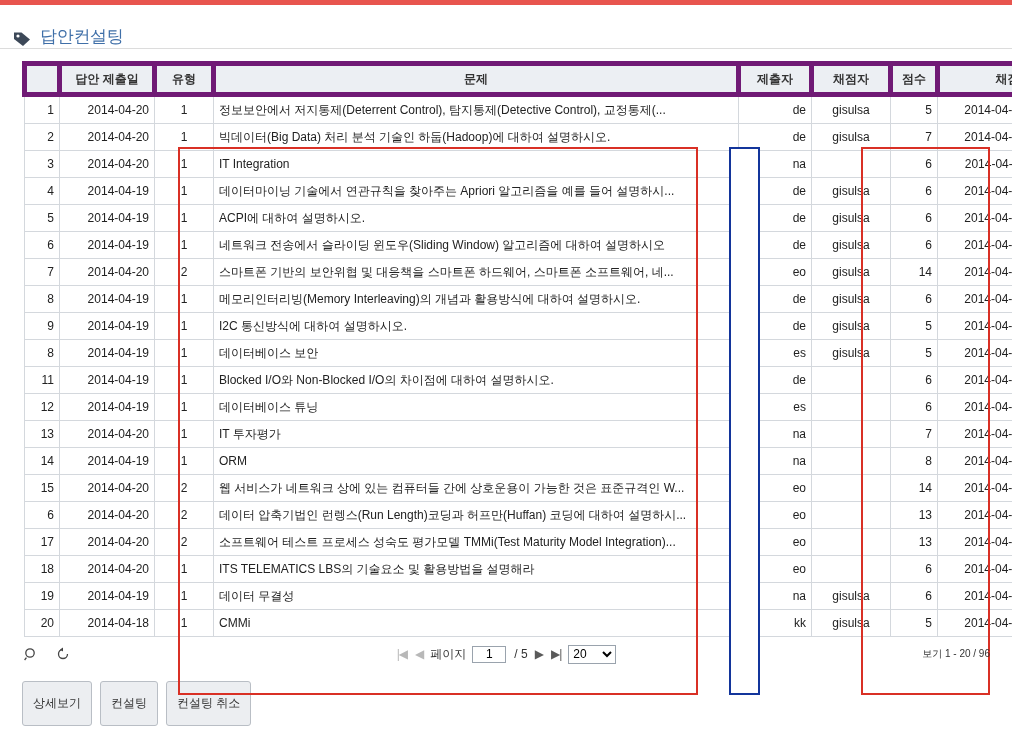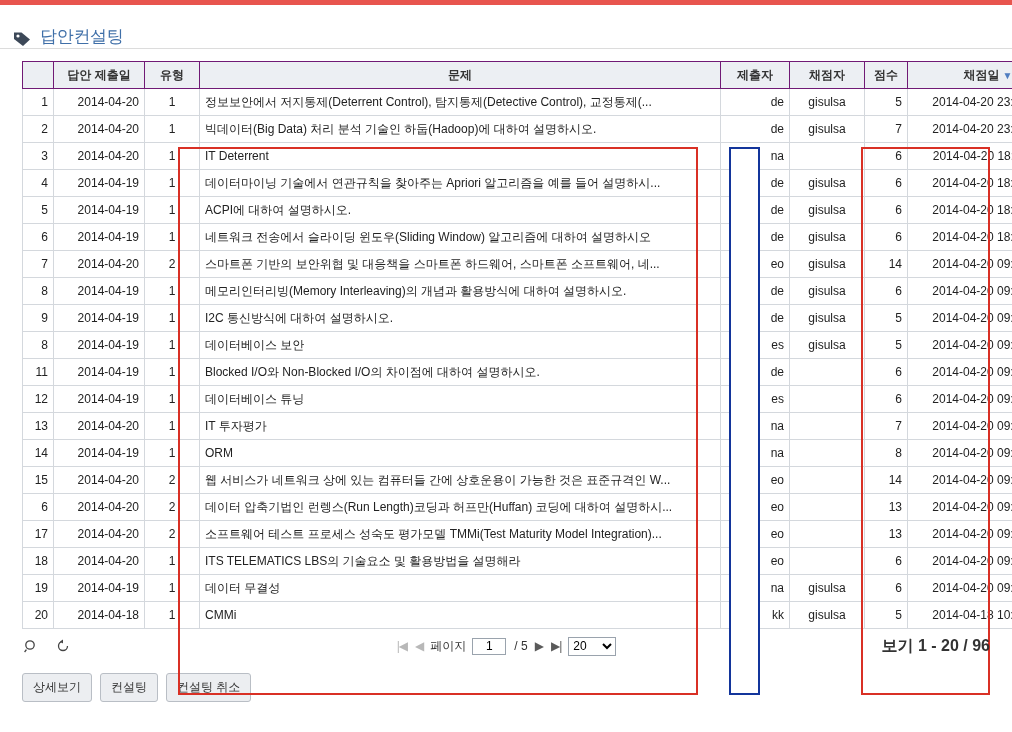--- a/index.html
+++ b/index.html
@@ -48,21 +48,21 @@
     box-sizing: border-box;
   }
   table.grid {
     border-collapse: collapse;
     width: 968px;
     table-layout: fixed;
     background: #fff;
   }
   table.grid th {
     background: #eceff3;
-    border: 1px solid #701a75;
+    border: 5px solid #701a75;
     height: 26px;
     font-size: 12px;
     font-weight: bold;
     color: #333;
     text-align: center;
     padding: 0 2px;
     white-space: nowrap;
   }
   table.grid td {
     border: 1px solid #d4d8dd;
@@ -159,36 +159,35 @@
     width: 48px;
     height: 19px;
     border: 1px solid #9aa3ad;
     font-size: 12px;
     background: #fff;
     box-sizing: border-box;
   }
   .view-count {
     position: absolute;
     right: 0;
-    font-size: 16px;
+    font-size: 10px;
     color: #333;
-    font-weight: bold;
   }
   .btn-row {
     margin: 10px 22px 0 22px;
     display: flex;
     gap: 8px;
   }
   .btn {
     background: #eceef1;
     border: 1px solid #b9bec5;
     border-radius: 3px;
     font-size: 12px;
     color: #333;
-    padding: 5px 10px;
+    padding: 13px 10px;
     cursor: pointer;
     font-family: "Liberation Sans", sans-serif;
   }
 </style>
 </head>
 <body>
 
 <div class="top-bar"></div>
 
 <div class="page-header">
@@ -234,21 +233,21 @@
             <td class="col-q">빅데이터(Big Data) 처리 분석 기술인 하둡(Hadoop)에 대하여 설명하시오.</td>
             <td class="col-sub">de</td>
             <td class="col-grader">gisulsa</td>
             <td class="col-score">7</td>
             <td class="col-gdate">2014-04-20 23:17:52</td>
           </tr>
           <tr>
             <td class="col-idx">3</td>
             <td class="col-date">2014-04-20</td>
             <td class="col-type">1</td>
-            <td class="col-q">IT Deterrent</td>
+            <td class="col-q">IT Integration</td>
             <td class="col-sub">na</td>
             <td class="col-grader"></td>
             <td class="col-score">6</td>
             <td class="col-gdate">2014-04-20 18:06:11</td>
           </tr>
           <tr>
             <td class="col-idx">4</td>
             <td class="col-date">2014-04-19</td>
             <td class="col-type">1</td>
             <td class="col-q">데이터마이닝 기술에서 연관규칙을 찾아주는 Apriori 알고리즘을 예를 들어 설명하시...</td>

